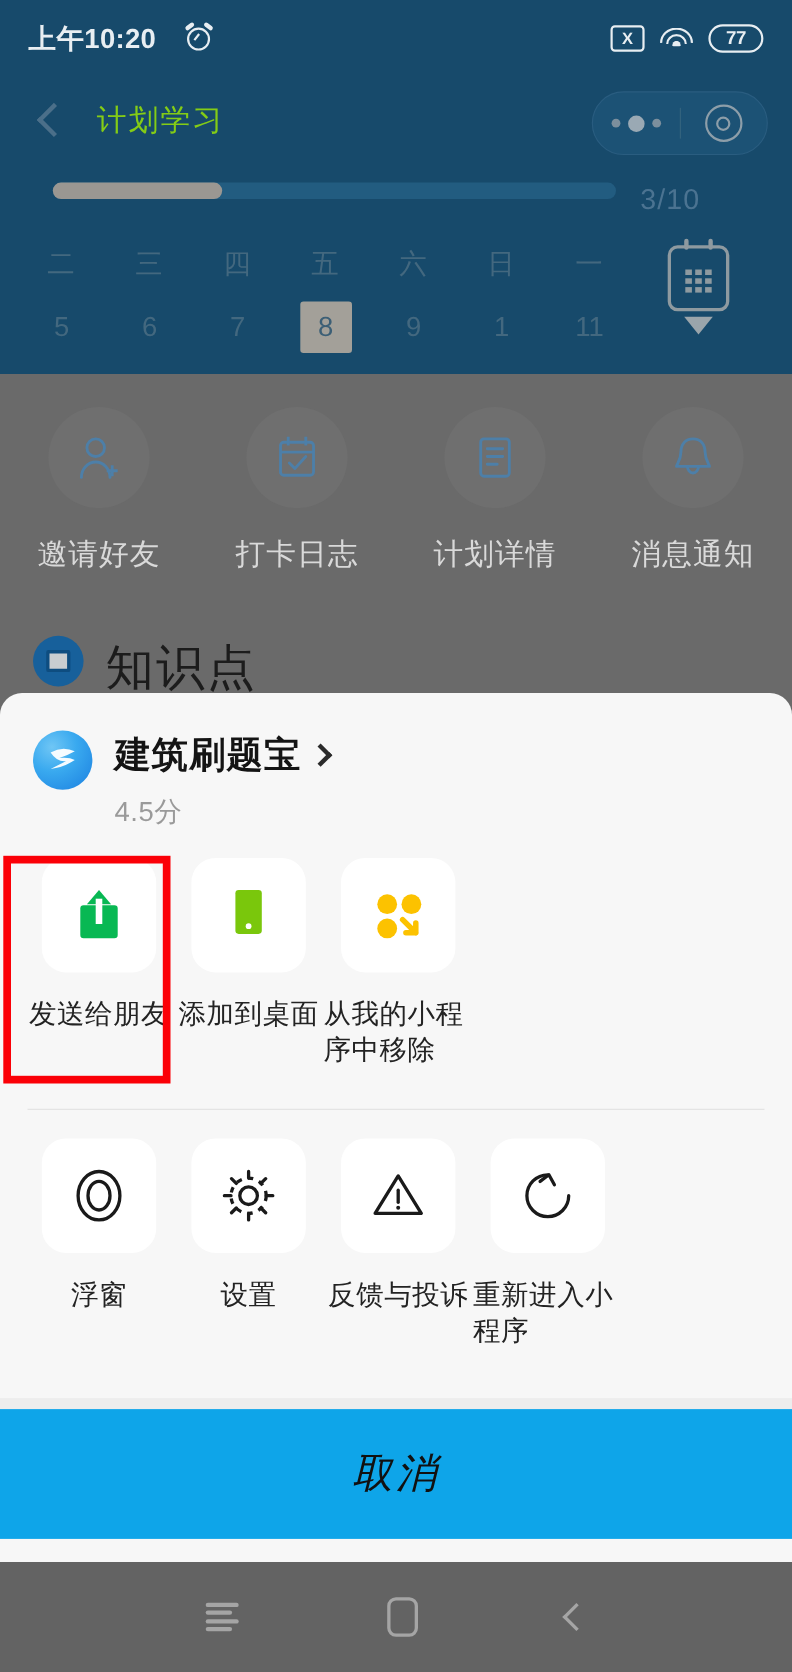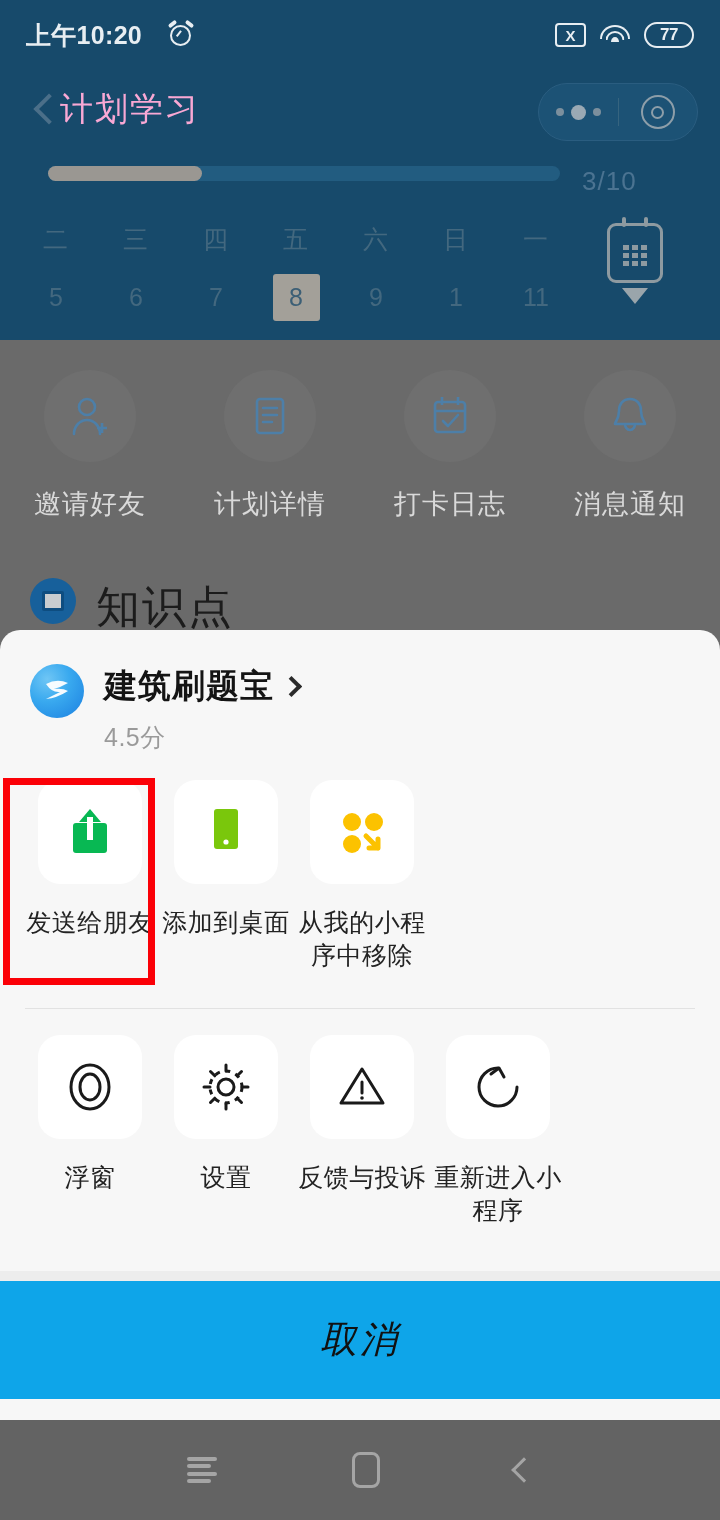--- a/index.html
+++ b/index.html
@@ -34,21 +34,21 @@
   .icon-wifi i.c { width:8px; height:5px; top:14px; background:#e8eef2; border-radius:50% 50% 0 0/100% 100% 0 0; }
   .icon-batt { width:50px; height:26px; border:2.4px solid #e8eef2; border-radius:13px;
     display:flex; align-items:center; justify-content:center; font-size:17px; font-weight:bold; letter-spacing:-.5px; }
 
   .navheader {
     position:absolute; top:70px; left:0; width:720px; height:270px; background:#174a6b;
   }
   .nav-row { position:relative; height:78px; display:flex; align-items:center; padding:0 20px; }
   .back-chevron { width:22px; height:22px; border-left:4px solid #4b6f89; border-bottom:4px solid #4b6f89;
     transform:rotate(45deg); margin-left:18px; }
-  .nav-title { font-size:33px; color:#f9a8d4; letter-spacing:2px; }
+  .nav-title { font-size:27px; color:#84cc16; margin-left:28px; letter-spacing:2px; }
   .capsule {
     position:absolute; right:22px; top:13px; width:160px; height:58px; border-radius:29px;
     background:#1c5275; border:1px solid #2a5d80; display:flex; align-items:center;
   }
   .capsule .dots { flex:1; display:flex; align-items:center; justify-content:center; gap:7px; }
   .capsule .dots span { width:8px; height:8px; border-radius:50%; background:#7c8f9d; }
   .capsule .dots span.mid { width:15px; height:15px; background:#9aa9b4; }
   .capsule .sep { width:1px; height:28px; background:#36647f; }
   .capsule .target { flex:1; display:flex; align-items:center; justify-content:center; }
   .capsule .target .ring { width:34px; height:34px; border:2.6px solid #8d9ea9; border-radius:50%;
@@ -101,21 +101,21 @@
   .app-meta { margin-left:20px; }
   .app-name-row { display:flex; align-items:center; gap:10px; }
   .app-name { font-size:33px; font-weight:bold; color:#141414; letter-spacing:1px; }
   .app-chev { width:15px; height:15px; border-top:4px solid #2b2b2b; border-right:4px solid #2b2b2b; transform:rotate(45deg); }
   .app-score { font-size:25px; color:#9a9a9a; margin-top:12px; letter-spacing:.5px; }
 
   .tiles { display:flex; padding:26px 22px 0 22px; }
   .tile { width:136px; display:flex; flex-direction:column; align-items:center; position:relative; }
   .tile-box { width:104px; height:104px; border-radius:22px; background:#ffffff;
     display:flex; align-items:center; justify-content:center; }
-  .tile-label { margin-top:22px; font-size:25px; color:#232323; text-align:center; line-height:1.32; letter-spacing:.5px; }
+  .tile-label { margin-top:22px; font-size:25px; color:#232323; text-align:left; line-height:1.32; letter-spacing:.5px; }
 
   .sheet-div { height:1px; background:#e2e2e2; margin:36px 25px 0 25px; }
 
   .cancel-sep { height:10px; background:#ededed; margin-top:44px; }
   .cancel-btn { height:118px; background:#0ea5e9; display:flex; align-items:center; justify-content:center;
     font-size:37px; color:#111; letter-spacing:3px;font-style:italic; }
 
   
   .annot {
     position:absolute; left:3px; top:778px; width:152px; height:207px;
@@ -244,35 +244,35 @@
                 <circle cx="23" cy="17" r="8"></circle>
                 <path d="M10 44c0-8 6-14 13-14s13 6 13 14" stroke-linecap="round"></path>
                 <path d="M38 33v10M33 38h10"></path>
               </svg>
             </div>
             <div class="q-label">邀请好友</div>
           </div>
           <div class="quick-item">
             <div class="q-circle">
               <svg width="52" height="52" viewBox="0 0 52 52" fill="none" stroke="#4d7fa8" stroke-width="2.6">
-                <rect x="13" y="9" width="26" height="34" rx="3"></rect>
-                <path d="M19 18h14M19 25h14M19 32h9" stroke-linecap="round"></path>
-              </svg>
-            </div>
-            <div class="q-label">计划详情</div>
-          </div>
-          <div class="quick-item">
-            <div class="q-circle">
-              <svg width="52" height="52" viewBox="0 0 52 52" fill="none" stroke="#4d7fa8" stroke-width="2.6">
                 <rect x="11" y="12" width="30" height="30" rx="3"></rect>
                 <path d="M18 7v8M34 7v8M11 21h30"></path>
                 <path d="M19 31l5 5 10-11" stroke-linecap="round" stroke-linejoin="round"></path>
               </svg>
             </div>
             <div class="q-label">打卡日志</div>
+          </div>
+          <div class="quick-item">
+            <div class="q-circle">
+              <svg width="52" height="52" viewBox="0 0 52 52" fill="none" stroke="#4d7fa8" stroke-width="2.6">
+                <rect x="13" y="9" width="26" height="34" rx="3"></rect>
+                <path d="M19 18h14M19 25h14M19 32h9" stroke-linecap="round"></path>
+              </svg>
+            </div>
+            <div class="q-label">计划详情</div>
           </div>
           <div class="quick-item">
             <div class="q-circle">
               <svg width="52" height="52" viewBox="0 0 52 52" fill="none" stroke="#4d7fa8" stroke-width="2.6">
                 <path d="M26 9c-7 0-11 5-11 12 0 8-4 11-4 13h30c0-2-4-5-4-13 0-7-4-12-11-12z" stroke-linejoin="round"></path>
                 <path d="M21 34c0 3 2 6 5 6s5-3 5-6"></path>
               </svg>
             </div>
             <div class="q-label">消息通知</div>
           </div>

